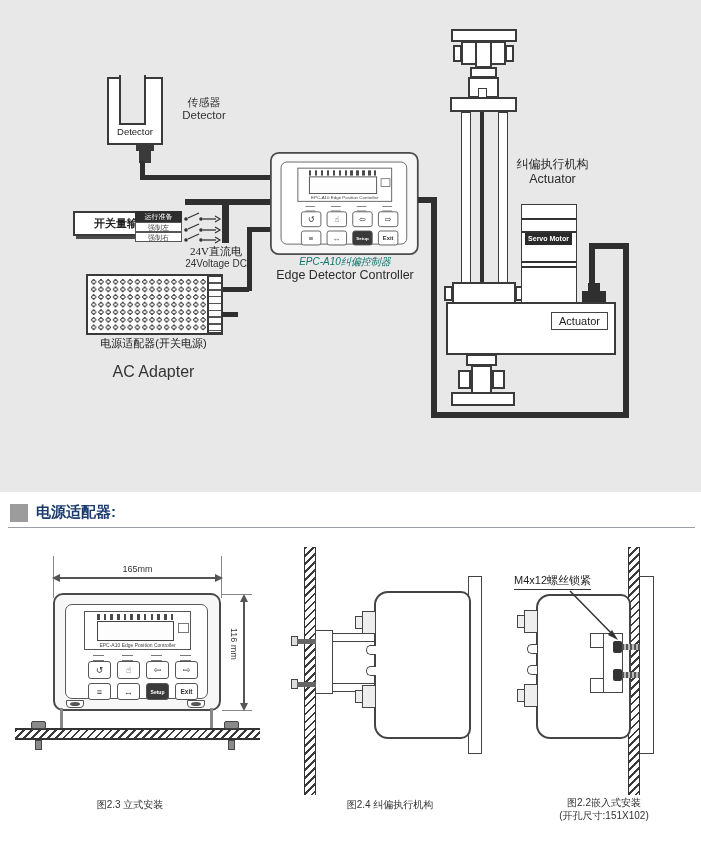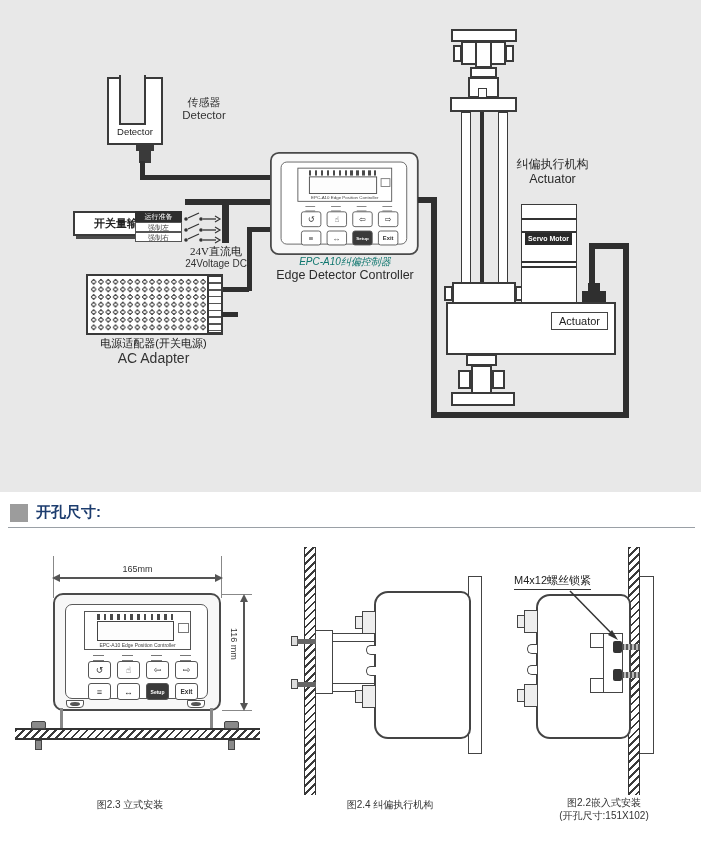--- a/index.html
+++ b/index.html
@@ -103,21 +103,21 @@
   </div>
 
   <div class="bx" style="left:86px;top:274px;width:137px;height:61px;"></div>
   <div class="abs" style="left:90px;top:278px;width:117px;height:53px;
               background-image:radial-gradient(circle,#fff 0 1.4px,#4a4a4a 1.5px 2.5px,#fff 2.6px 100%);
               background-size:7.3px 7.6px;"></div>
   <div class="abs" style="left:207px;top:275px;width:16px;height:59px;border:2px solid #3a3a3a;box-sizing:border-box;
               background:repeating-linear-gradient(180deg,#fff 0 5.4px,#555 5.4px 6.8px);"></div>
   <div class="txt" style="left:76px;top:337px;width:155px;">
     <div style="font-size:11px;color:#222;">电源适配器(开关电源)</div>
-    <div style="font-size:14px;color:#333;">AC Adapter</div>
+    <div style="font-size:16px;color:#333;margin-top:13px;">AC Adapter</div>
   </div>
 
   <div class="wire" style="left:222px;top:312px;width:16px;height:5px;"></div>
 
   <div class="abs" style="left:270px;top:152px;width:168px;height:118px;transform:scale(0.885,0.873);transform-origin:0 0;">
     <div class="epc-panel">
       <div class="epc-inner"></div>
       <div class="epc-display">
         <div class="epc-ticks"></div>
         <div class="epc-lcd"></div>
@@ -205,21 +205,21 @@
     </div>
 
   <div class="bx" style="left:466px;top:354px;width:31px;height:12px;"></div>
   <div class="bx" style="left:458px;top:370px;width:13px;height:19px;"></div>
   <div class="bx" style="left:492px;top:370px;width:13px;height:19px;"></div>
   <div class="bx" style="left:471px;top:365px;width:21px;height:30px;"></div>
   <div class="bx" style="left:451px;top:392px;width:64px;height:14px;"></div>
 
 
   <div class="abs" style="left:10px;top:504px;width:18px;height:18px;background:#9c9c9c;"></div>
-  <div class="abs" style="left:36px;top:503px;font-size:15px;font-weight:bold;color:#1c3c6e;">开孔尺寸:</div>
+  <div class="abs" style="left:36px;top:503px;font-size:15px;font-weight:bold;color:#1c3c6e;">电源适配器:</div>
   <div class="abs" style="left:8px;top:527px;width:687px;height:1px;background:#9aa0a6;"></div>
 
   <div class="abs" style="left:53px;top:556px;width:1px;height:42px;background:#888;"></div>
   <div class="abs" style="left:221px;top:556px;width:1px;height:42px;background:#888;"></div>
   <div class="txt" style="left:53px;top:564px;width:169px;font-size:9px;color:#333;">165mm</div>
   <div class="abs" style="left:60px;top:577px;width:155px;height:1.5px;background:#555;"></div>
   <div class="tri tri-l" style="left:52px;top:574px;"></div>
   <div class="tri tri-r" style="left:215px;top:574px;"></div>
 
   <div class="epc-panel" style="left:53px;top:593px;">

